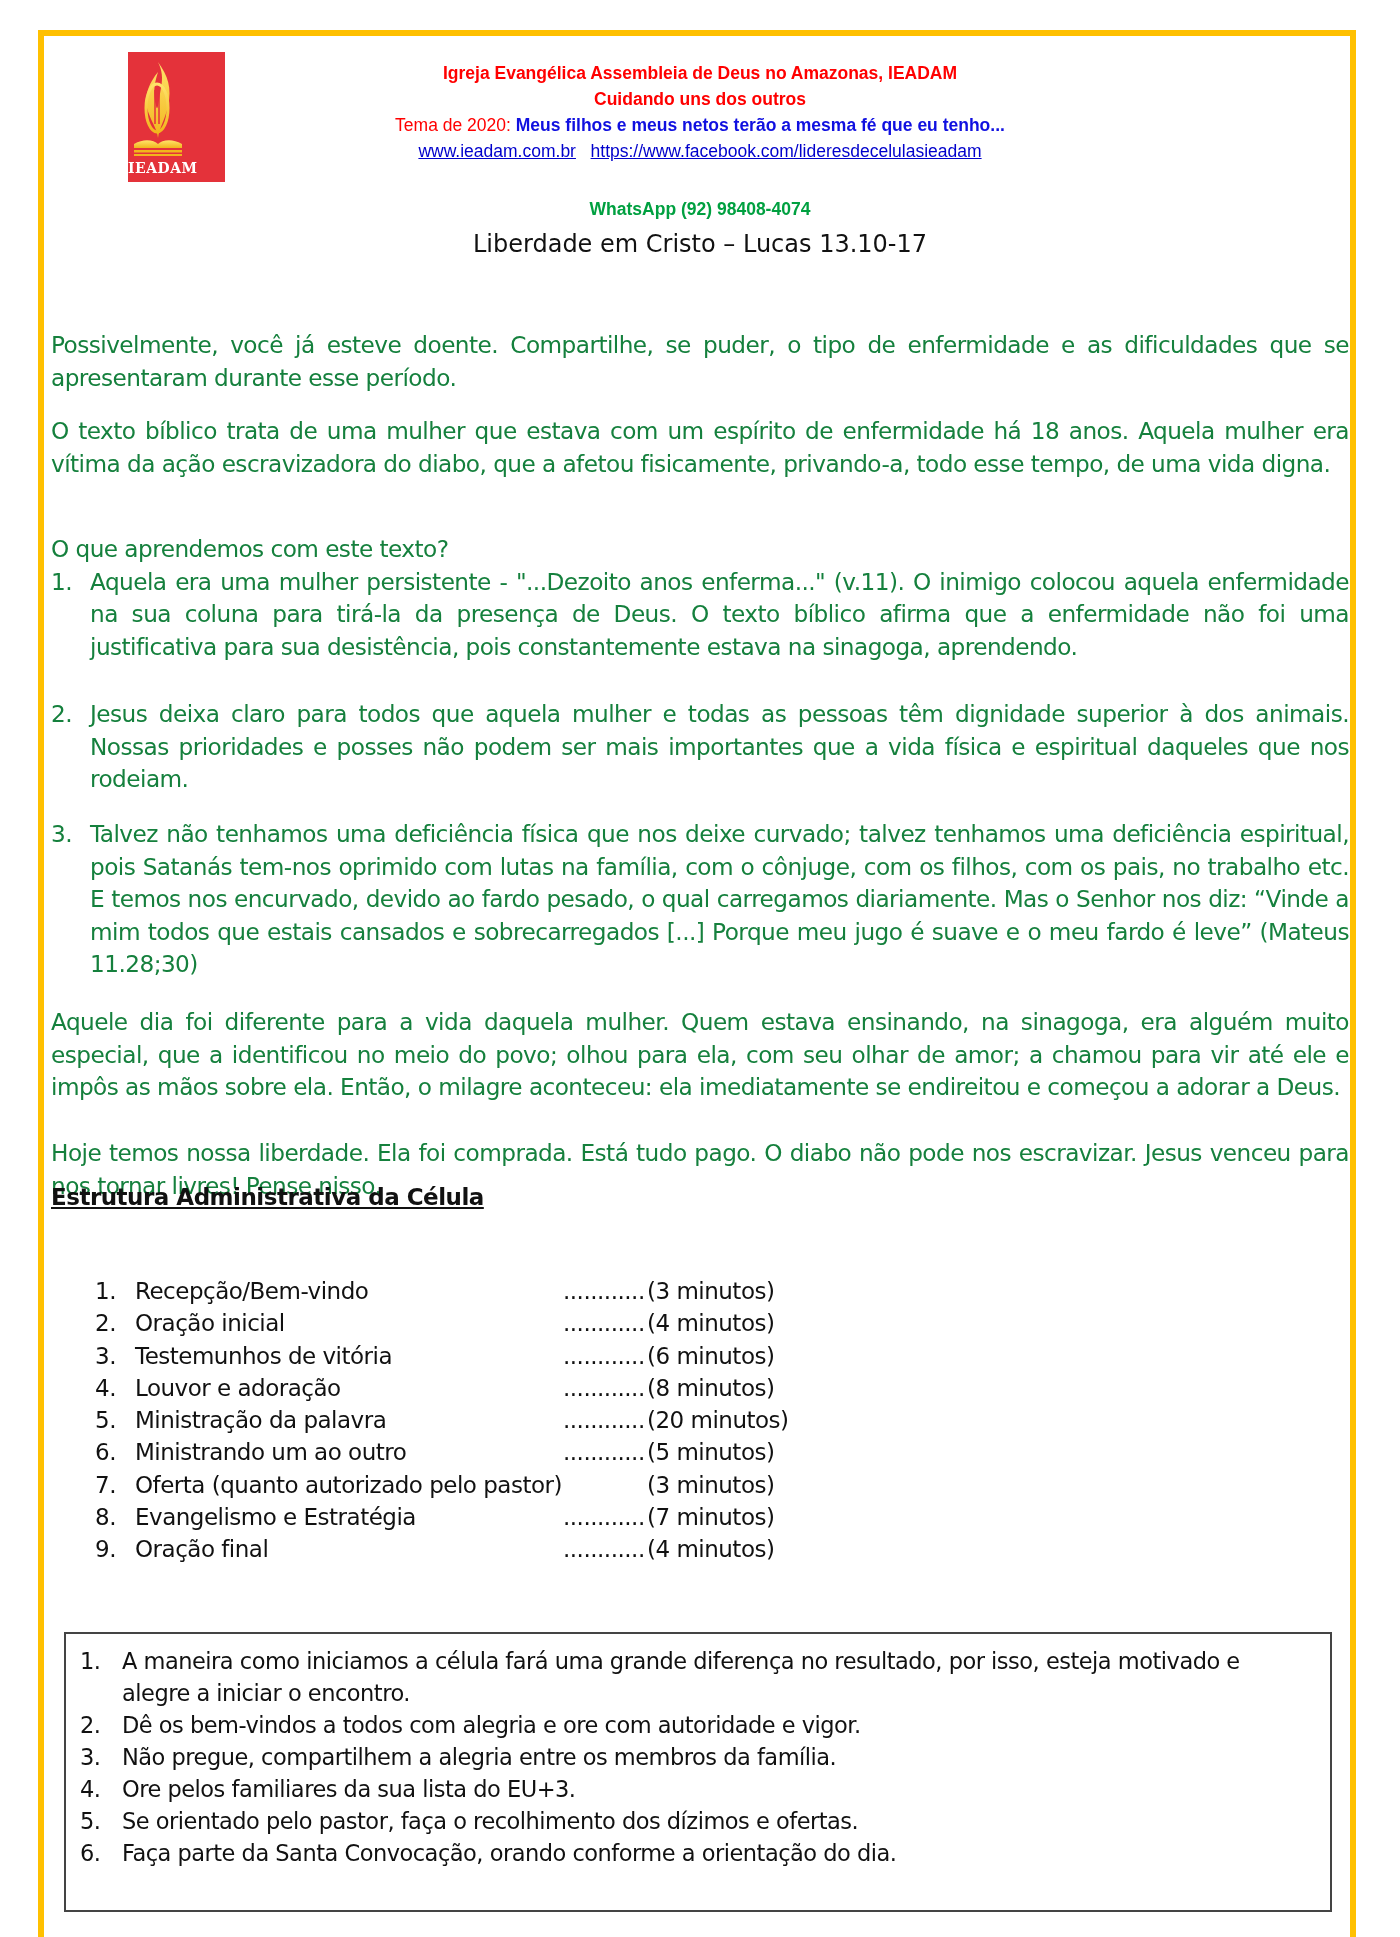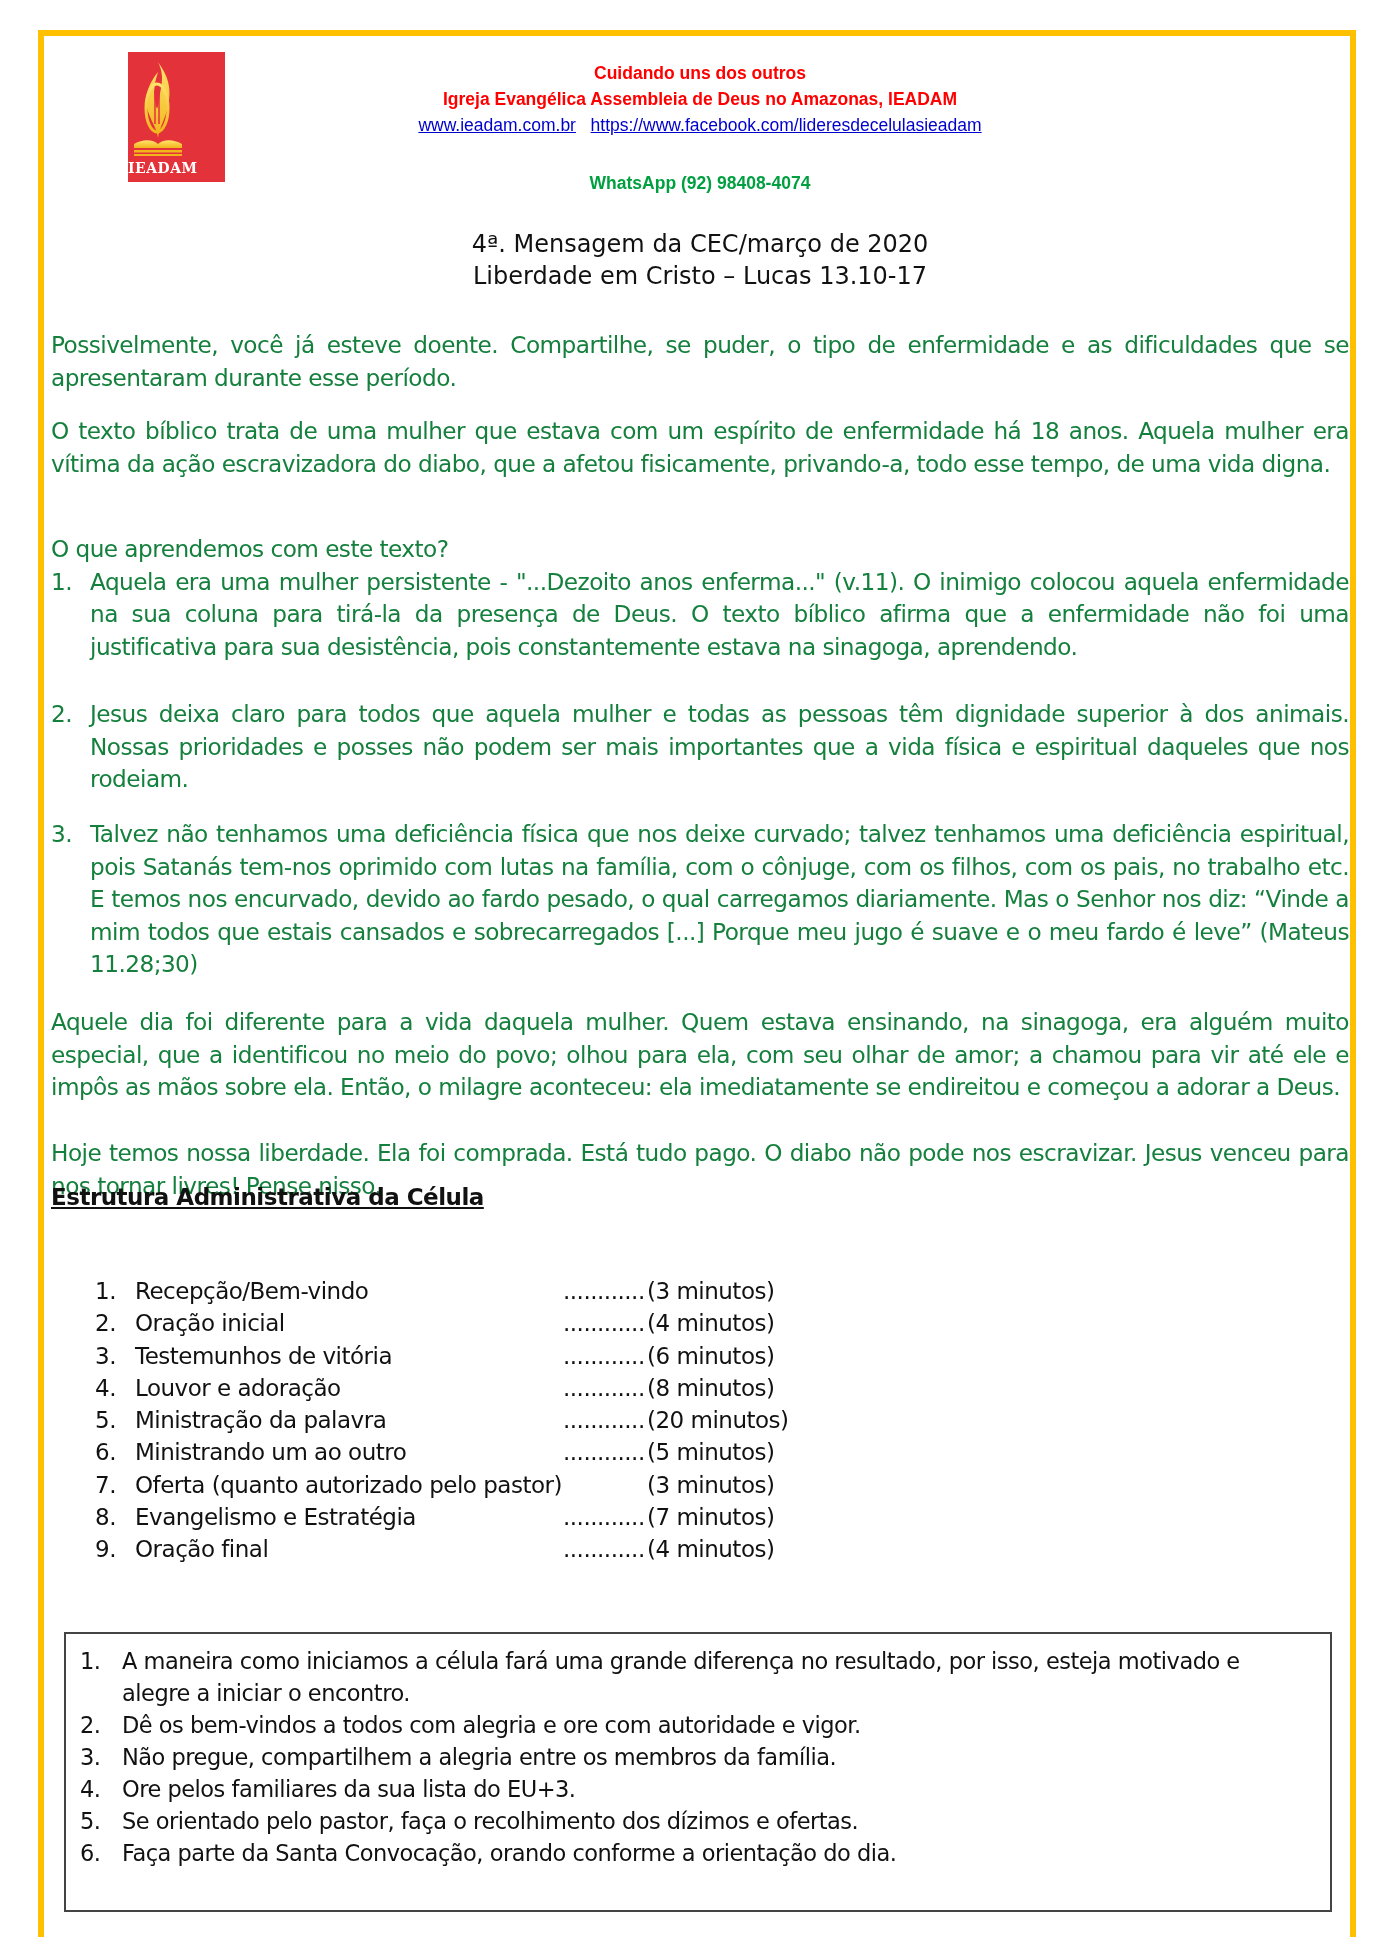--- a/index.html
+++ b/index.html
@@ -86,30 +86,32 @@
     <line x1="27" y1="32" x2="27" y2="66" stroke="#E4323A" stroke-width="1.5"></line>
     <line x1="31" y1="32" x2="31" y2="66" stroke="#E4323A" stroke-width="1.5"></line>
     <path d="M6 86 C16 80 26 82 30 86 C34 82 44 80 54 86 L54 90 L6 90 Z" fill="url(#gold)"></path>
     <rect x="6" y="92" width="48" height="2.5" fill="#F2B51C"></rect>
     <rect x="6" y="96" width="48" height="2" fill="#F2B51C"></rect>
   </svg>
   <span class="logo-text">IEADAM</span>
 </div>
 
 <div class="header">
+  <div class="red">Igreja Evangélica Assembleia de Deus no Amazonas, IEADAM</div>
   <div class="red">Cuidando uns dos outros</div>
-  <div class="red">Igreja Evangélica Assembleia de Deus no Amazonas, IEADAM</div>
+  <div>
+    <span class="theme-label">Tema de 2020: </span><span class="blue">Meus filhos e meus netos terão a mesma fé que eu tenho...</span>
+  </div>
   <div>
     <a>www.ieadam.com.br</a>&nbsp;&nbsp;&nbsp;<a>https://www.facebook.com/lideresdecelulasieadam</a>
   </div>
   <div class="green">WhatsApp (92) 98408-4074</div>
 </div>
 
 <div class="title-block">
-  <div>4ª. Mensagem da CEC/março de 2020</div>
   <div>Liberdade em Cristo – Lucas 13.10-17</div>
 </div>
 
 <div class="body-text" style="top:329px;">
   <p>Possivelmente, você já esteve doente. Compartilhe, se puder, o tipo de enfermidade e as dificuldades que se apresentaram durante esse período.</p>
 </div>
 
 <div class="body-text" style="top:415px;">
   <p>O texto bíblico trata de uma mulher que estava com um espírito de enfermidade há 18 anos. Aquela mulher era vítima da ação escravizadora do diabo, que a afetou fisicamente, privando-a, todo esse tempo, de uma vida digna.</p>
 </div>

